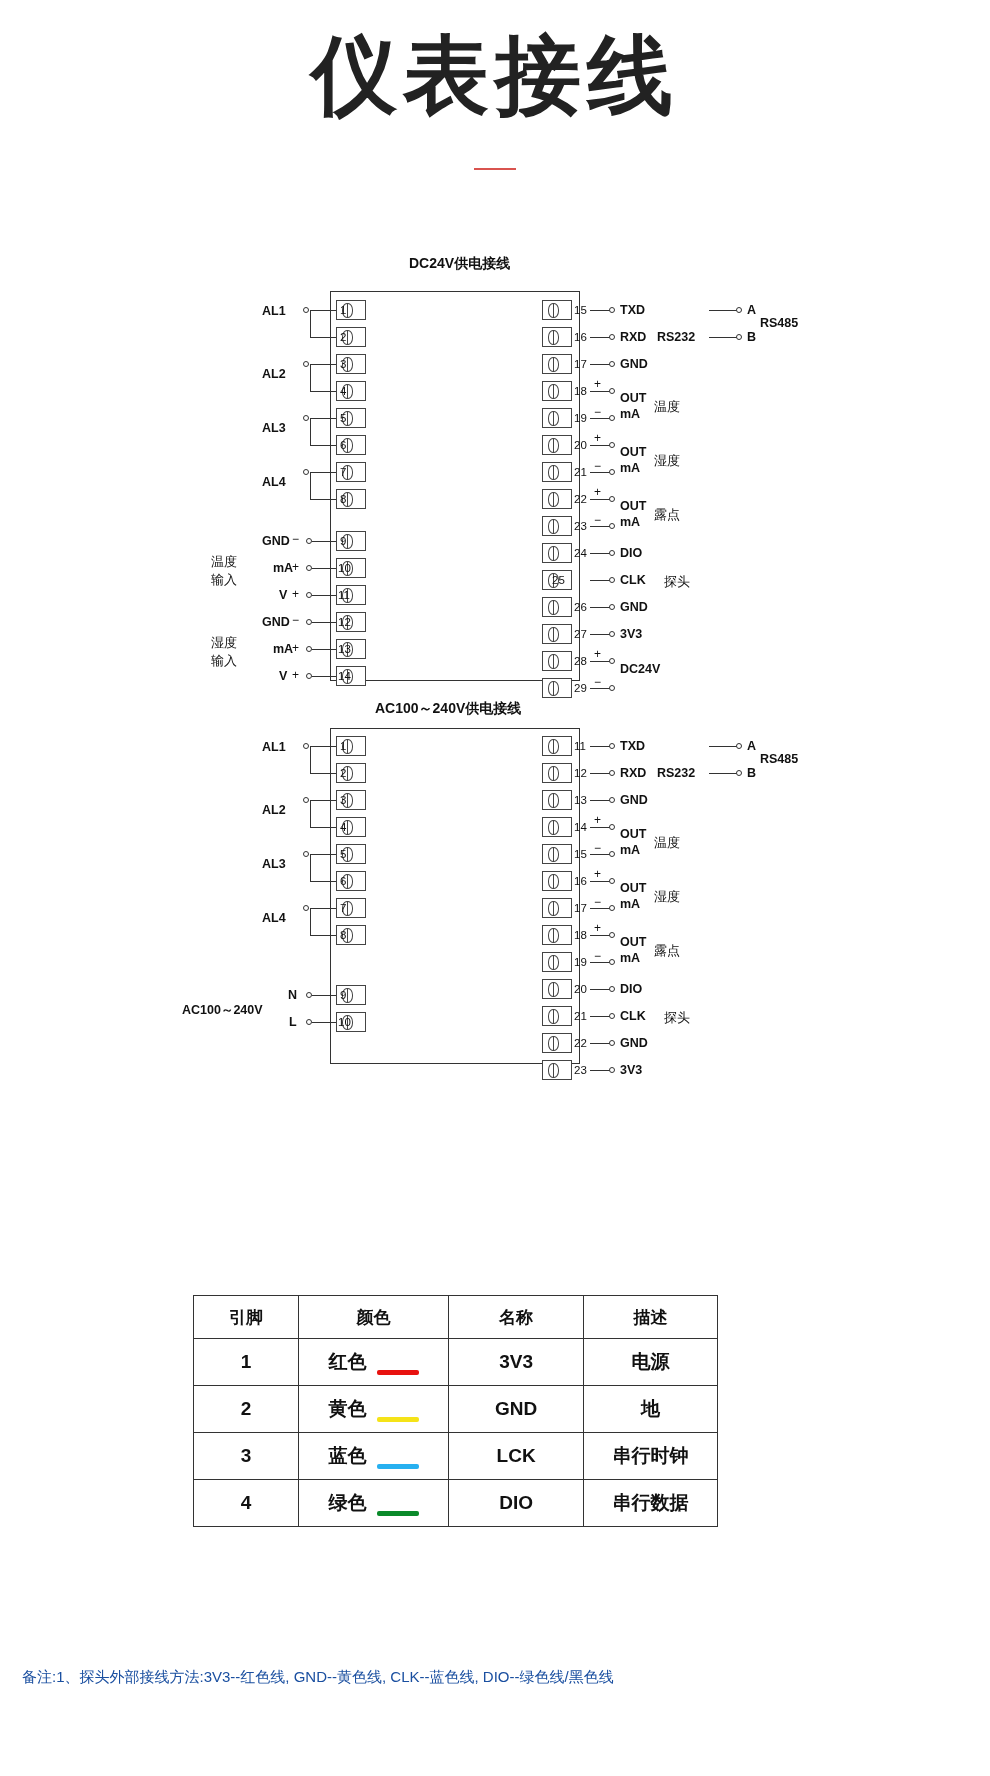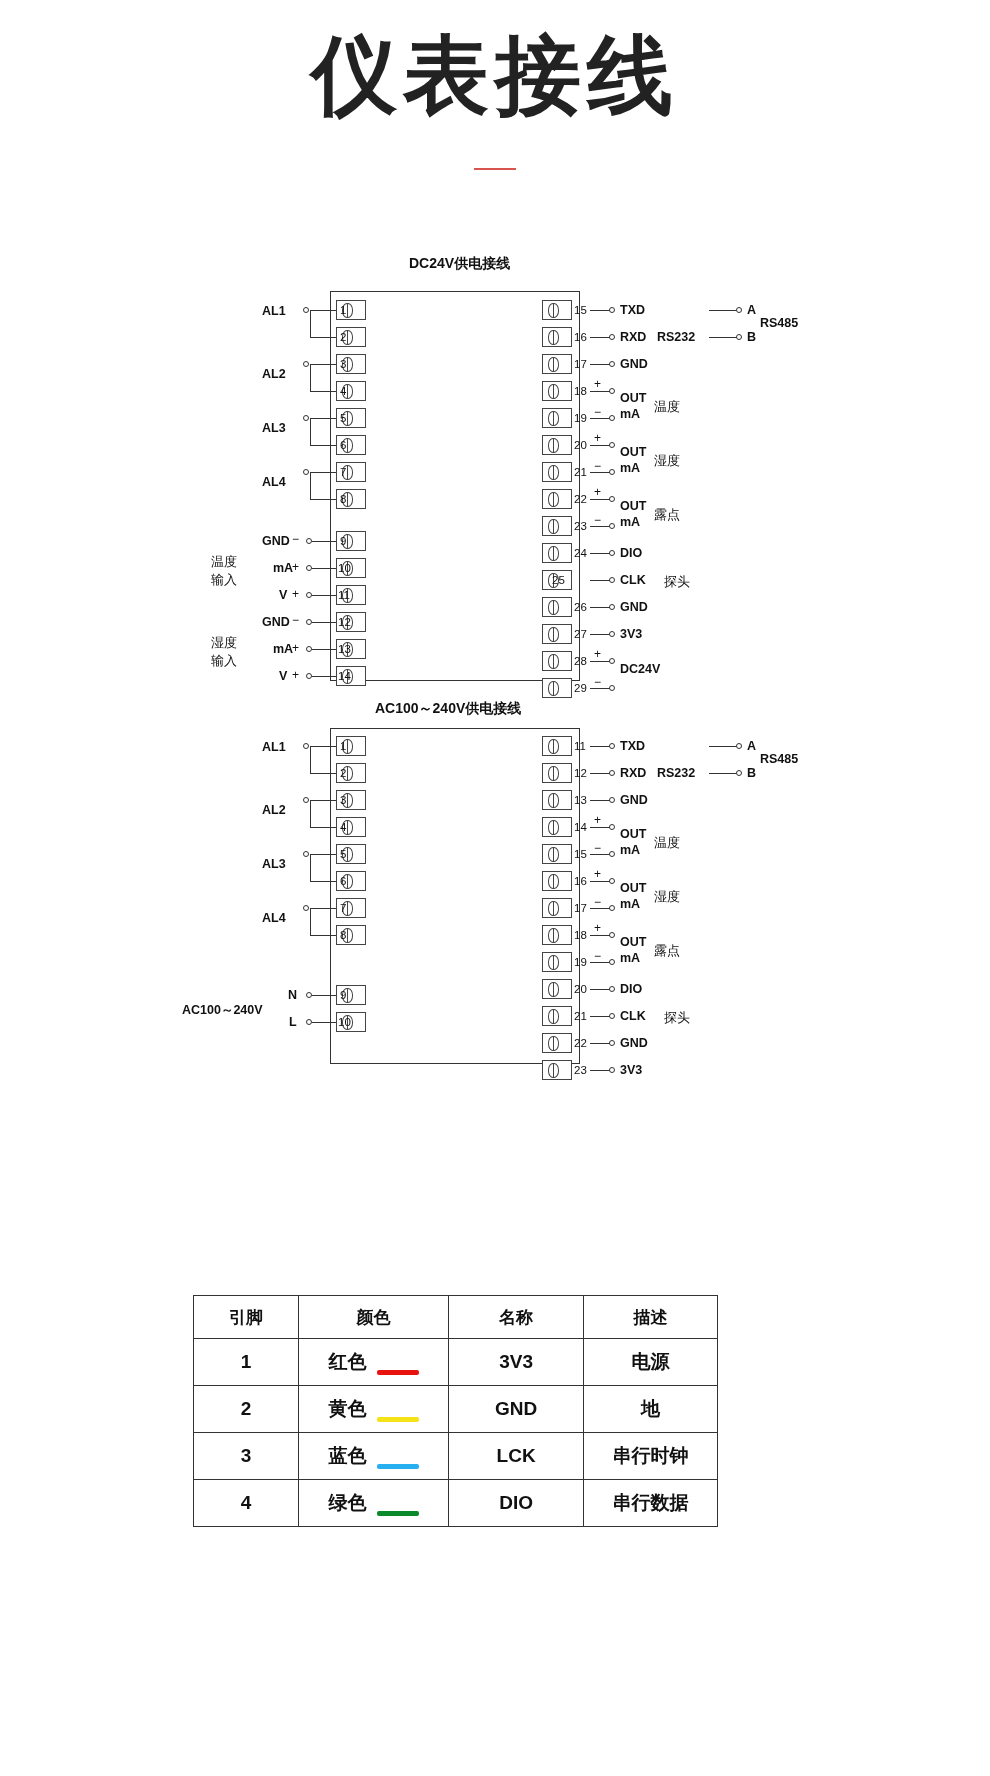--- a/index.html
+++ b/index.html
@@ -482,14 +482,15 @@
           <span>绿色</span>
           <span class="swatch" style="background-color: rgb(10, 138, 42);"></span>
         </div>
       </td>
       <td>DIO</td>
       <td>串行数据</td>
     </tr>
   </tbody>
     </table>
 
+  <div class="note" style="left:22px;top:1668px;">备注:1、探头外部接线方法:3V3--红色线, GND--黄色线, CLK--蓝色线, DIO--绿色线/黑色线</div>
 
 </div>
 
 </body></html>

